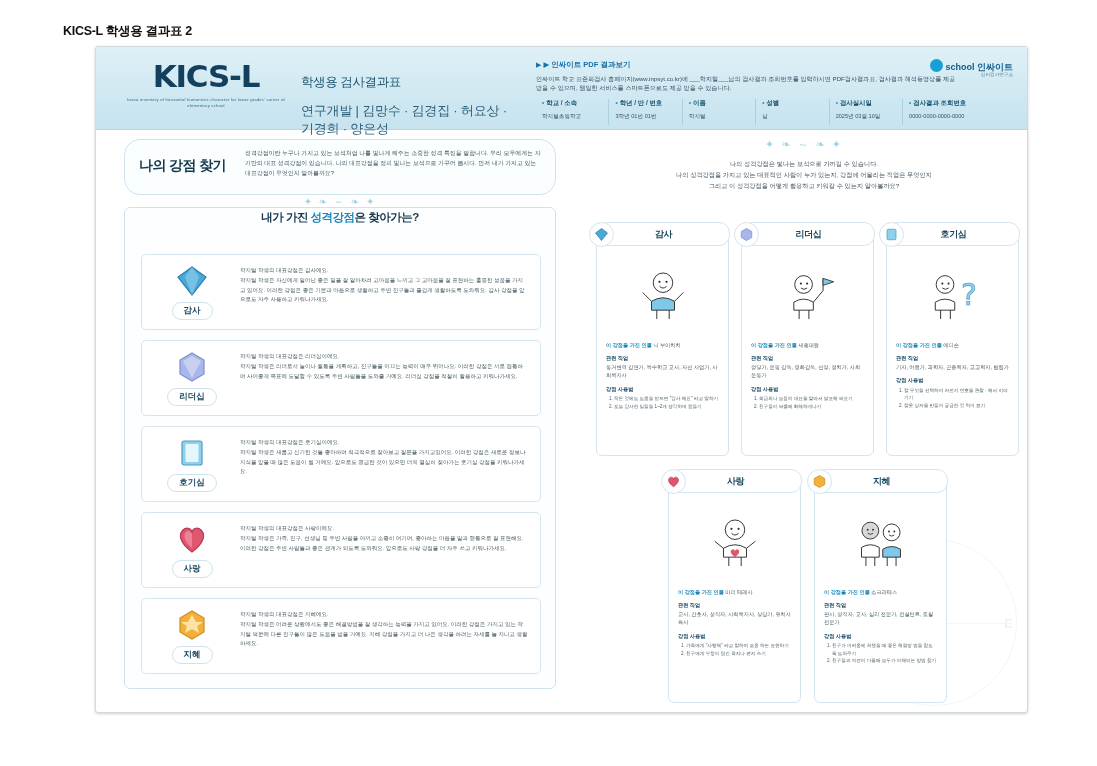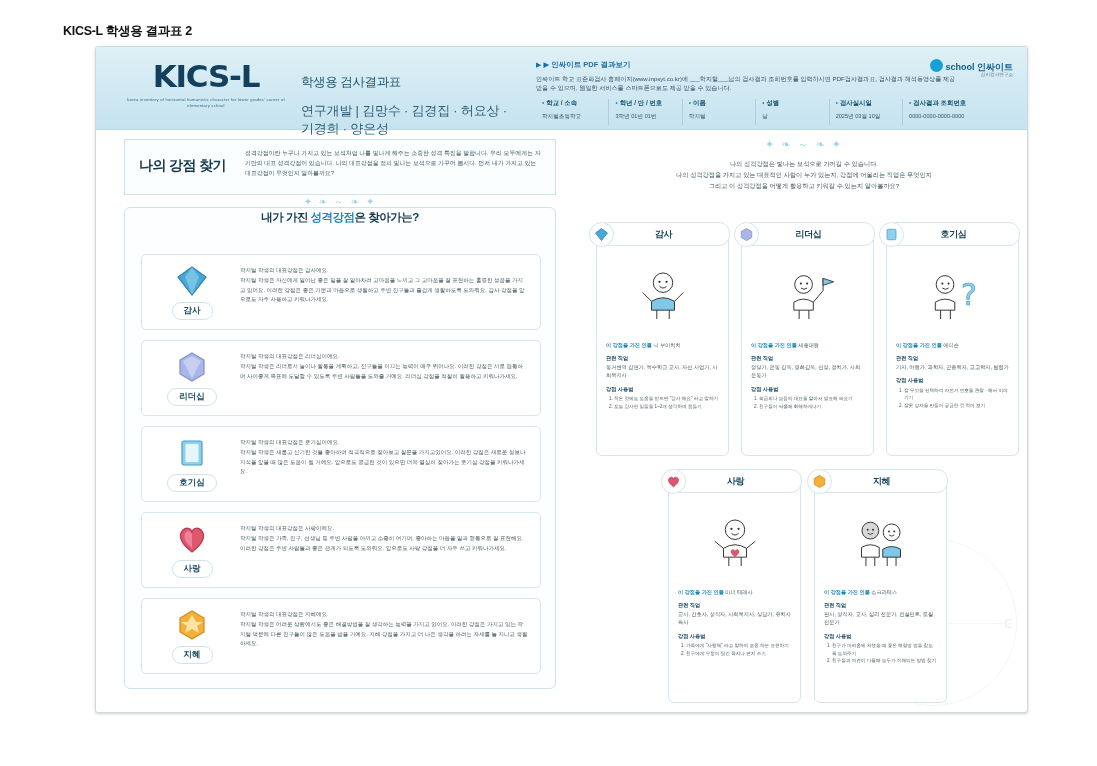--- a/index.html
+++ b/index.html
@@ -84,21 +84,21 @@
   .info-cell{flex:1;border-left:1px solid #a9cfe0;padding-left:6px;}
   .info-cell:first-child{border-left:none;}
   .info-cell.wide{flex:1.55;}
   .info-k{font-size:6.4px;color:#13506f;font-weight:bold;}
   .info-k .bullet{color:#2f93c9;margin-right:2px;}
   .info-v{margin-top:5px;font-size:5.6px;color:#3b5563;}
 
   
   .intro-left{
     position:absolute;left:28px;top:92px;width:430px;height:54px;
-    border:1px solid #cfe3ec;border-radius:0;background:#fbfeff;
+    border:1px solid #cfe3ec;border-radius:16px;background:#fbfeff;
   }
   .intro-title{
     position:absolute;left:14px;top:17px;font-size:14px;font-weight:bold;color:#16384c;
     letter-spacing:-.6px;
   }
   .intro-text{
     position:absolute;left:120px;top:8px;width:296px;font-size:5.9px;color:#3d5461;line-height:1.72;
   }
 
   .intro-right{

